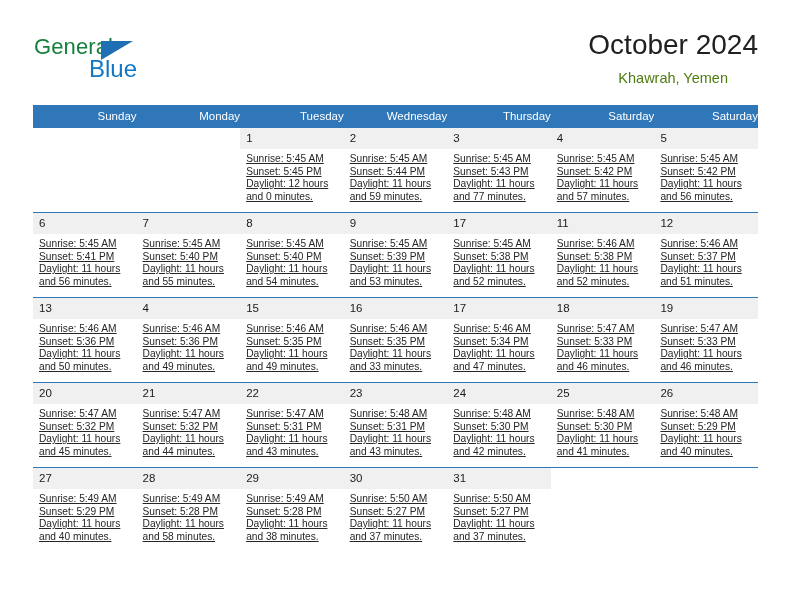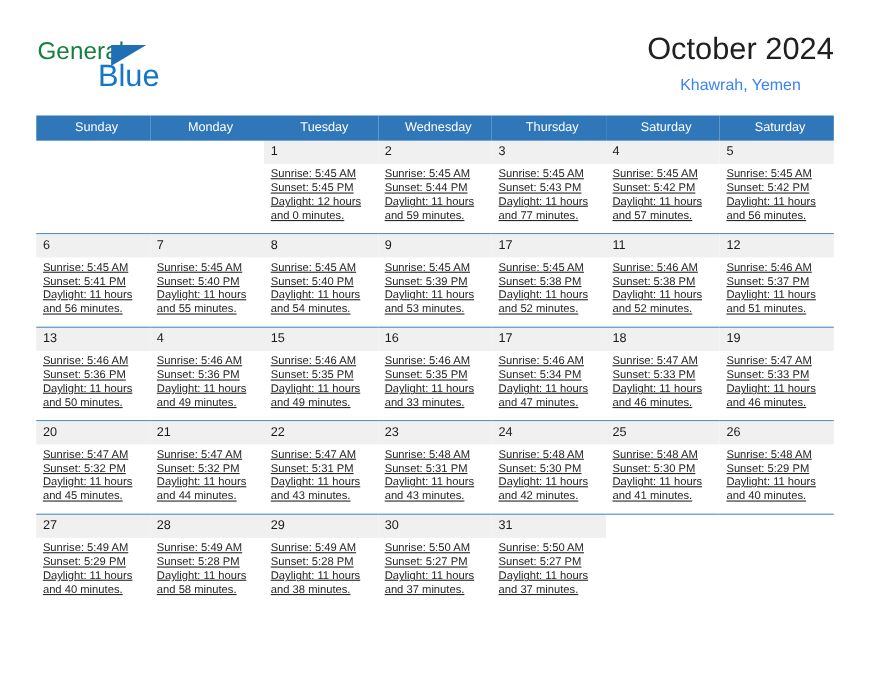--- a/index.html
+++ b/index.html
@@ -53,21 +53,21 @@
     top: 7px;
     width: 0;
     height: 0;
     border-left: 32px solid #1f6fb5;
     border-bottom: 19px solid transparent;
   }
   .logo-blue {
     position: absolute;
     left: 56px;
     top: 22px;
-    font-size: 28px;
+    font-size: 24px;
     color: #1277c4;
     line-height: 26px;
     white-space: nowrap;
     text-align: right;
   }
 
   .title-block {
     position: absolute;
     right: 0;
     top: 0;
@@ -76,42 +76,42 @@
   .cal-title {
     font-size: 28px;
     color: #202020;
     line-height: 34px;
     white-space: nowrap;
     font-weight: normal;
     margin: 0;
   }
   .cal-subtitle {
     font-size: 14.5px;
-    color: #3b82f6;
+    color: #4d7c0f;
     line-height: 20px;
     margin-top: 6px;
     white-space: nowrap;
   }
 
   
   .calendar {
     position: absolute;
     left: 33px;
     top: 105px;
     width: 725px;
     border-collapse: collapse;
     table-layout: fixed;
   }
 
   .calendar th {
     background: #2f77b8;
     color: #ffffff;
     font-size: 11.5px;
     font-weight: normal;
-    text-align: center;
+    text-align: right;
     padding: 5px 0 5px 6px;
     height: 9px;
     line-height: 13px;
     border: none;
   }
 
   .calendar td {
     vertical-align: top;
     padding: 0;
     border: none;

